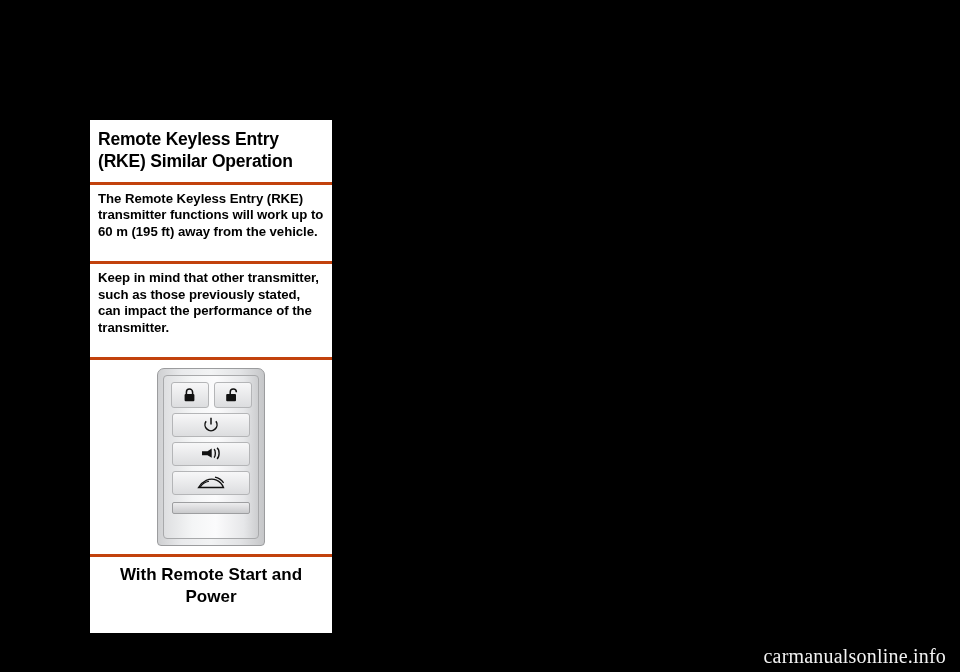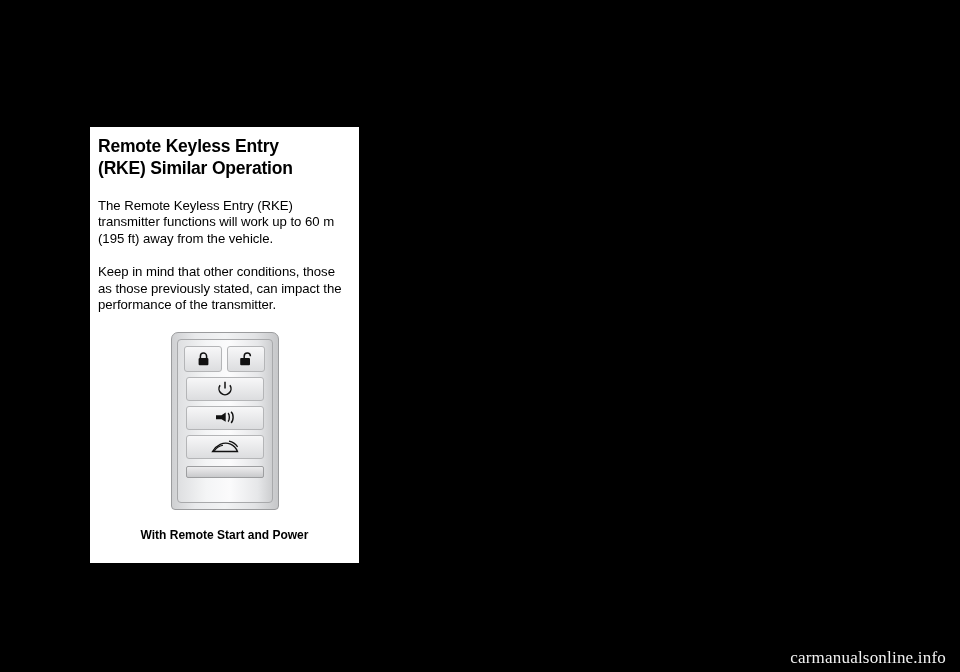--- a/index.html
+++ b/index.html
@@ -13,31 +13,31 @@
     position: relative;
     overflow: hidden;
     font-family: "Liberation Sans", sans-serif;
   }
 
   
   .page-column {
     position: absolute;
     left: 90px;
     top: 120px;
-    width: 269px;
-    background: #ffffff;
-    margin-top: 7px;
+    width: 242px;
+    background: #c2410c;
   }
 
   .block {
     background: #ffffff;
     color: #000000;
     box-sizing: border-box;
-    padding: 6px 8px 7px 8px;
+    padding: 6px 8px 20px 8px;
     margin-bottom: 3px;
+    font-weight: bold;
   }
 
   .heading {
     font-size: 17.5px;
     font-weight: bold;
     line-height: 1.28;
     letter-spacing: -0.2px;
     padding: 8px 8px 9px 8px;
   }
 
@@ -121,50 +121,50 @@
     border-radius: 2px;
     background: linear-gradient(to bottom, #ededee, #c9cacc);
     margin: 7px auto 0 auto;
     box-sizing: border-box;
   }
   .fob-icon svg { display: block; }
 
   .caption-block {
     background: #ffffff;
     color: #000000;
-    padding: 7px 8px 19px 8px;
+    padding: 7px 8px 25px 8px;
     text-align: center;
-    font-size: 12px;
+    font-size: 17px;
     font-weight: bold;
     line-height: 1.3;
   }
 
   .watermark {
     position: absolute;
     right: 14px;
     bottom: 4px;
     color: #f2f2f2;
-    font-size: 17px;
+    font-size: 20px;
     letter-spacing: 0.2px;
     font-family: "Liberation Serif", serif;
   }
 </style>
 </head>
 <body>
 
 <div class="page-column">
 
   <div class="block heading">
     <div>Remote Keyless Entry</div>
     <div>(RKE) Similar Operation</div>
   </div>
 
   <div class="block para">The Remote Keyless Entry (RKE) transmitter functions will work up to 60 m (195 ft) away from the vehicle.</div>
 
-  <div class="block para">Keep in mind that other conditions, those as those previously stated, can impact the performance of the transmitter.</div>
+  <div class="block para">Keep in mind that other transmitter, such as those previously stated, can impact the performance of the transmitter.</div>
 
   <div class="figure-block">
     <div class="figure-inner">
       <div class="fob">
         <div class="fob-face">
 
           <div class="btn-row">
             <div class="fob-btn">
               <span class="fob-icon">
                 <svg width="13" height="14" viewBox="0 0 13 14">

